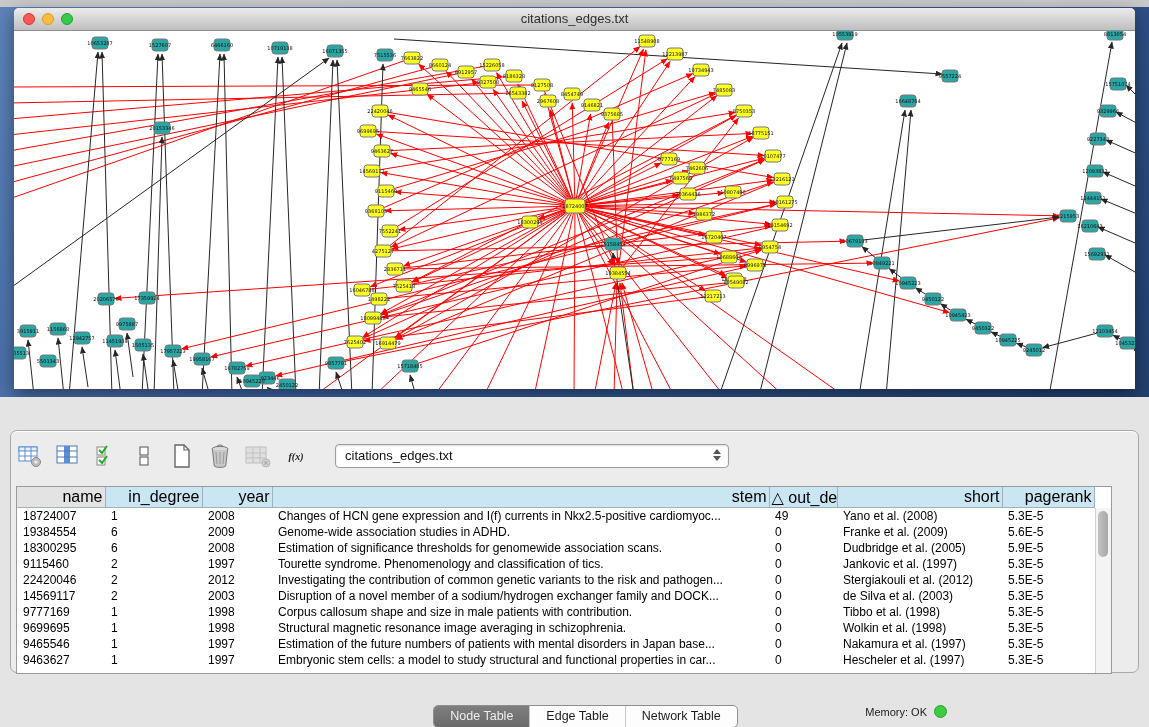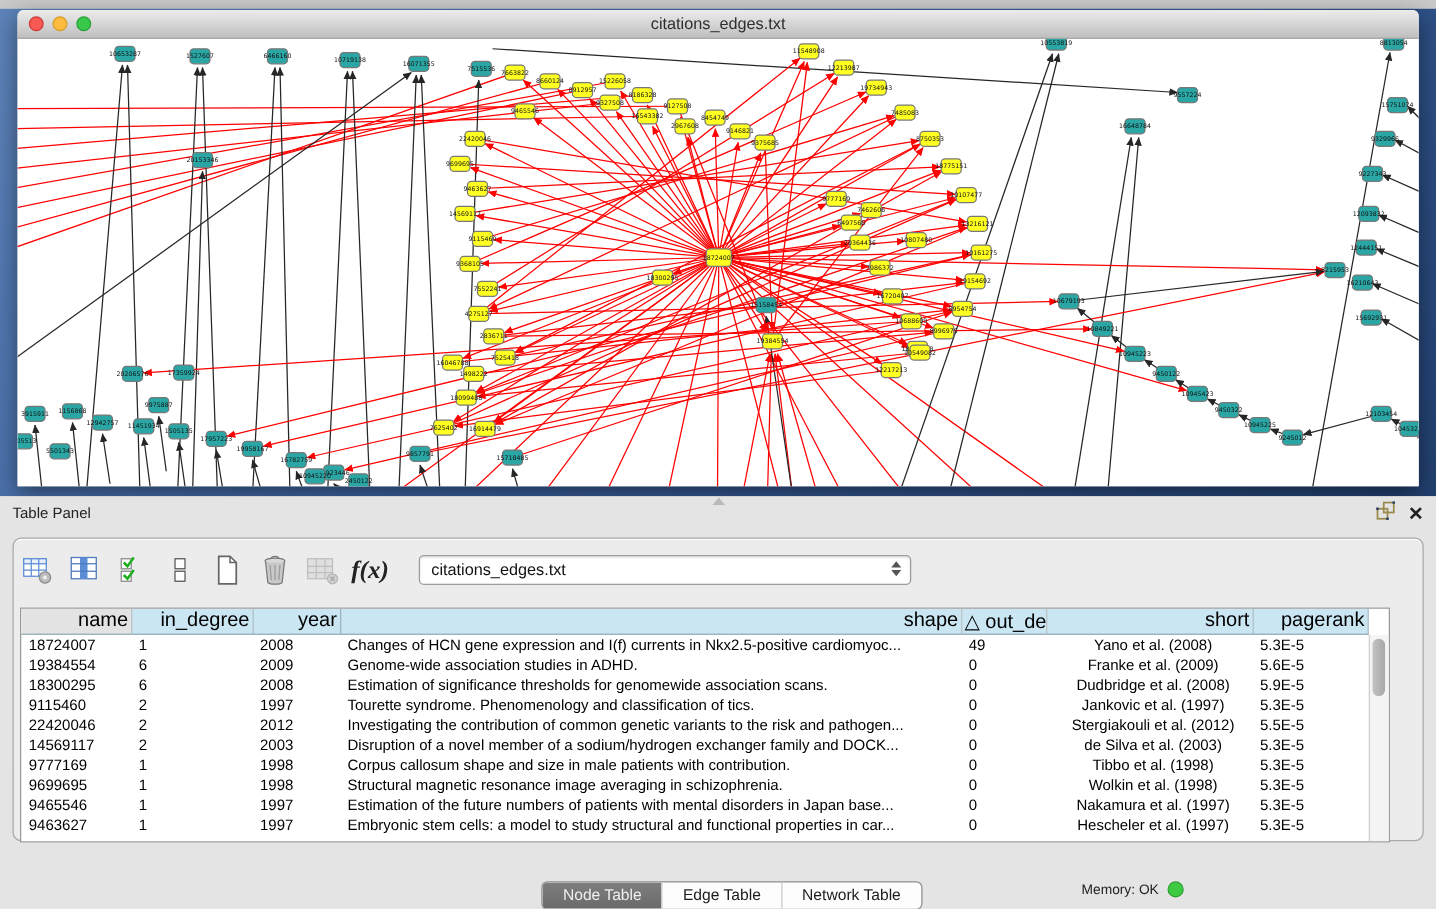--- a/index.html
+++ b/index.html
@@ -28,37 +28,37 @@
   .splitter{position:absolute;left:570px;top:1px;width:0;height:0;
       border-left:5px solid transparent;border-right:5px solid transparent;
       border-bottom:6px solid #b9b9b9;}
   .close-x{font-size:15px;font-weight:bold;color:#222;line-height:16px;cursor:default;}
 
   .inner-panel{position:absolute;left:10px;top:33px;width:1127px;height:241px;
       border:1px solid #a9a9a9;border-radius:7px;background:#ececec;
       box-shadow:inset 0 1px 0 #fff;}
   .toolbar{position:absolute;left:6px;top:7px;height:36px;display:flex;align-items:center;gap:12px;}
   .tb-icon{width:26px;height:26px;display:flex;align-items:center;justify-content:center;}
-  .fx{font-family:"Liberation Serif",serif;font-style:italic;font-weight:bold;font-size:20px;color:#222;text-align:center;}
+  .fx{font-family:"Liberation Serif",serif;font-style:italic;font-weight:bold;font-size:10px;color:#222;text-align:center;}
   .combo{position:relative;margin-left:14px;width:392px;height:22px;background:#fff;
       border:1px solid #9d9d9d;border-radius:4px;box-shadow:inset 0 1px 2px rgba(0,0,0,.15);}
   .combo .val{position:absolute;left:9px;top:3px;font-size:13px;color:#111;}
   .combo .arrows{position:absolute;right:7px;top:4px;display:flex;flex-direction:column;gap:2px;}
   .combo .arrows i{display:block;width:0;height:0;border-left:4px solid transparent;border-right:4px solid transparent;}
   .combo .arrows i.up{border-bottom:5px solid #555;}
   .combo .arrows i.dn{border-top:5px solid #555;}
 
   .table-wrap{position:absolute;left:5px;top:55px;width:1094px;height:186px;
       border:1px solid #9a9a9a;background:#fff;overflow:hidden;}
   table.grid{border-collapse:collapse;table-layout:fixed;width:1077px;font-size:12px;color:#000;}
   table.grid th{height:20px;background:#cbe6f3;border:1px solid #9db4c0;border-top:none;
       font-weight:normal;font-size:16px;text-align:right;padding:0 2px;overflow:hidden;white-space:nowrap;}
   table.grid th.first{background:#e3e3e3;border-left:none;}
   table.grid td{height:16px;padding:0 0 0 6px;border:none;overflow:hidden;white-space:nowrap;}
-  td.c-short{text-align:center;padding:0;}
+  td.c-short{text-align:left;padding:0;}
   .vscroll{position:absolute;right:0;top:21px;width:15px;height:165px;background:#f4f4f4;border-left:1px solid #d0d0d0;}
   .vthumb{position:absolute;left:2px;top:3px;width:10px;height:46px;border-radius:6px;
       background:linear-gradient(90deg,#c2c2c2,#a8a8a8);}
 
   .tabs{position:absolute;left:0;top:274px;width:1149px;height:26px;display:flex;justify-content:center;}
   .seg{display:flex;height:21px;border:1px solid #8f8f8f;border-radius:5px;overflow:hidden;background:#fdfdfd;}
   .seg .tab{padding:0 16px;font-size:12.5px;line-height:21px;color:#1c1c1c;border-right:1px solid #c9c9c9;}
   .seg .tab:last-child{border-right:none;}
   .seg .tab.sel{background:linear-gradient(#7e7e7e,#6a6a6a);color:#efefef;}
 
@@ -459,36 +459,20 @@
           <rect x="230" y="344" width="16" height="12" rx="3" fill="#2aa6a4" stroke="#787878"></rect>
           <text x="238" y="351.8" text-anchor="middle" font-size="5" fill="#111" font-family="&quot;DejaVu Sans&quot;,sans-serif">10945220</text>
           <rect x="265" y="348" width="16" height="12" rx="3" fill="#2aa6a4" stroke="#787878"></rect>
           <text x="273" y="355.8" text-anchor="middle" font-size="5" fill="#111" font-family="&quot;DejaVu Sans&quot;,sans-serif">2450122</text>
         </g>
     </svg>
   </div>
 </div>
 
 <div class="table-panel">
-  <div class="panel-header">
-    <span class="splitter"></span>
-    <span class="panel-title">Table Panel</span>
-    <div class="panel-icons">
-      <span>
-        <svg width="16" height="16">
-            <rect x="2" y="6" width="8" height="8" fill="none" stroke="#9a8a4a" stroke-width="1.4"></rect>
-            <rect x="7" y="1" width="8" height="8" fill="none" stroke="#9a8a4a" stroke-width="1.4"></rect>
-            <rect x="1" y="5" width="2" height="2" fill="#2b3f66"></rect>
-            <rect x="9" y="13" width="2" height="2" fill="#2b3f66"></rect>
-            <rect x="14" y="0" width="2" height="2" fill="#2b3f66"></rect>
-          </svg>
-      </span>
-      <span class="close-x">✕</span>
-    </div>
-  </div>
 
   <div class="inner-panel">
     <div class="toolbar">
       <span class="tb-icon">
         <svg width="24" height="24">
             <rect x="1" y="3" width="18" height="14" fill="#fff" stroke="#5b8dd6"></rect>
             <rect x="1" y="3" width="18" height="4" fill="#e8f0fa" stroke="#5b8dd6"></rect>
             <line x1="7" y1="3" x2="7" y2="17" stroke="#5b8dd6"></line>
             <line x1="13" y1="3" x2="13" y2="17" stroke="#5b8dd6"></line>
             <line x1="1" y1="12" x2="19" y2="12" stroke="#5b8dd6"></line>
@@ -564,21 +548,21 @@
             <col style="width: 497px;">
             <col style="width: 68px;">
             <col style="width: 165px;">
             <col style="width: 92px;">
           </colgroup>
         <thead>
             <tr id="hdr-row">
               <th class="first">name</th>
               <th>in_degree</th>
               <th>year</th>
-              <th>shape</th>
+              <th>stem</th>
               <th>△ out_de...</th>
               <th>short</th>
               <th>pagerank</th>
             </tr>
           </thead>
         <tbody id="body-rows">
             <tr>
               <td>18724007</td>
               <td>1</td>
               <td>2008</td>
@@ -595,21 +579,21 @@
               <td>0</td>
               <td class="c-short">Franke et al. (2009)</td>
               <td>5.6E-5</td>
             </tr>
             <tr>
               <td>18300295</td>
               <td>6</td>
               <td>2008</td>
               <td>Estimation of significance thresholds for genomewide association scans.</td>
               <td>0</td>
-              <td class="c-short">Dudbridge et al. (2008)</td>
+              <td class="c-short">Dudbridge et al. (2005)</td>
               <td>5.9E-5</td>
             </tr>
             <tr>
               <td>9115460</td>
               <td>2</td>
               <td>1997</td>
               <td>Tourette syndrome. Phenomenology and classification of tics.</td>
               <td>0</td>
               <td class="c-short">Jankovic et al. (1997)</td>
               <td>5.3E-5</td>

